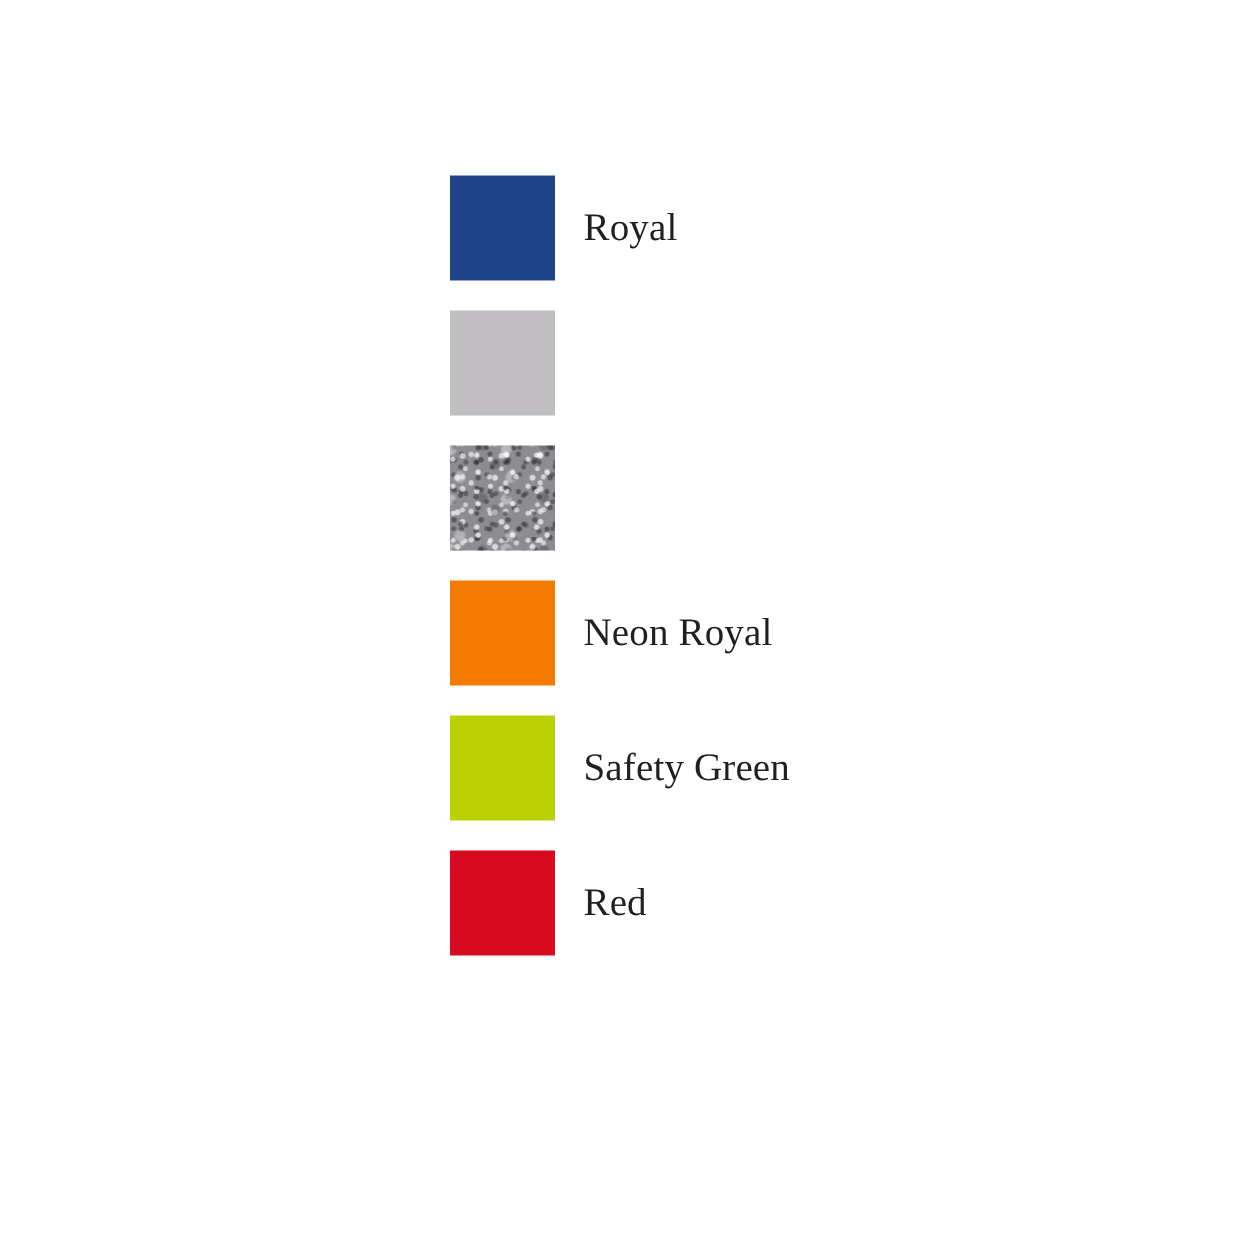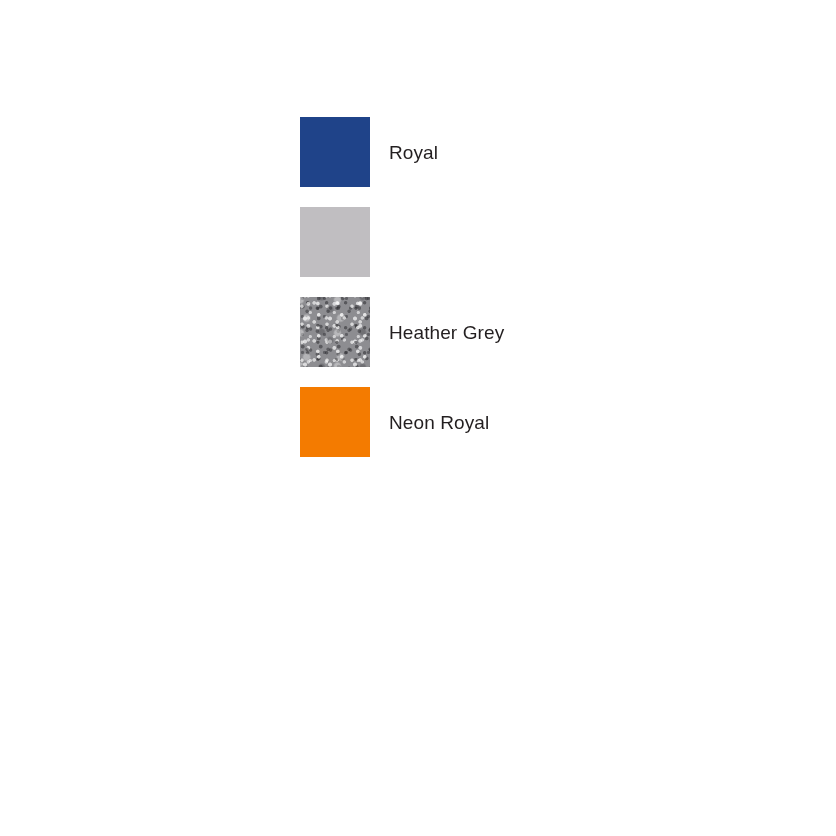--- a/index.html
+++ b/index.html
@@ -83,40 +83,48 @@
       radial-gradient(circle at 20% 30%, rgba(255,255,255,0.42) 0 2.6px, rgba(255,255,255,0) 4.4px),
       radial-gradient(circle at 70% 20%, rgba(35,35,40,0.30) 0 2.4px, rgba(0,0,0,0) 4.2px),
       radial-gradient(circle at 40% 72%, rgba(255,255,255,0.38) 0 2.8px, rgba(255,255,255,0) 4.6px),
       radial-gradient(circle at 86% 62%, rgba(35,35,40,0.26) 0 2.5px, rgba(0,0,0,0) 4.3px);
     background-size: 37px 33px, 41px 35px, 34px 39px, 43px 31px;
     opacity: 0.9;
   }
 
   .swatch-label {
     margin-left: 19px;
-    font-size: 19px;
+    font-size: 26px;
     font-weight: 400;
     color: #231f20;
     letter-spacing: 0.1px;
     line-height: 1;
     white-space: nowrap;
+    font-family: Liberation Serif, serif;
   }
 </style>
 </head>
 <body style="background-color: rgb(255, 255, 255);">
 
 <div id="color-legend">
     <div class="swatch-row">
       <div class="swatch-chip" style="background-color: rgb(31, 67, 137);"></div>
       <div class="swatch-label">Royal</div>
     </div>
     <div class="swatch-row">
       <div class="swatch-chip" style="background-color: rgb(192, 190, 193);"></div>
     </div>
     <div class="swatch-row">
       <div class="swatch-chip heather" style="background-color: rgb(141, 141, 145);"></div>
-      <div class="swatch-label">Heather Grey</div>
     </div>
     <div class="swatch-row">
       <div class="swatch-chip" style="background-color: rgb(244, 123, 0);"></div>
       <div class="swatch-label">Neon Royal</div>
     </div>
+    <div class="swatch-row">
+      <div class="swatch-chip" style="background-color: rgb(187, 209, 4);"></div>
+      <div class="swatch-label">Safety Green</div>
+    </div>
+    <div class="swatch-row">
+      <div class="swatch-chip" style="background-color: rgb(216, 10, 32);"></div>
+      <div class="swatch-label">Red</div>
+    </div>
   </div>
 
 </body></html>

